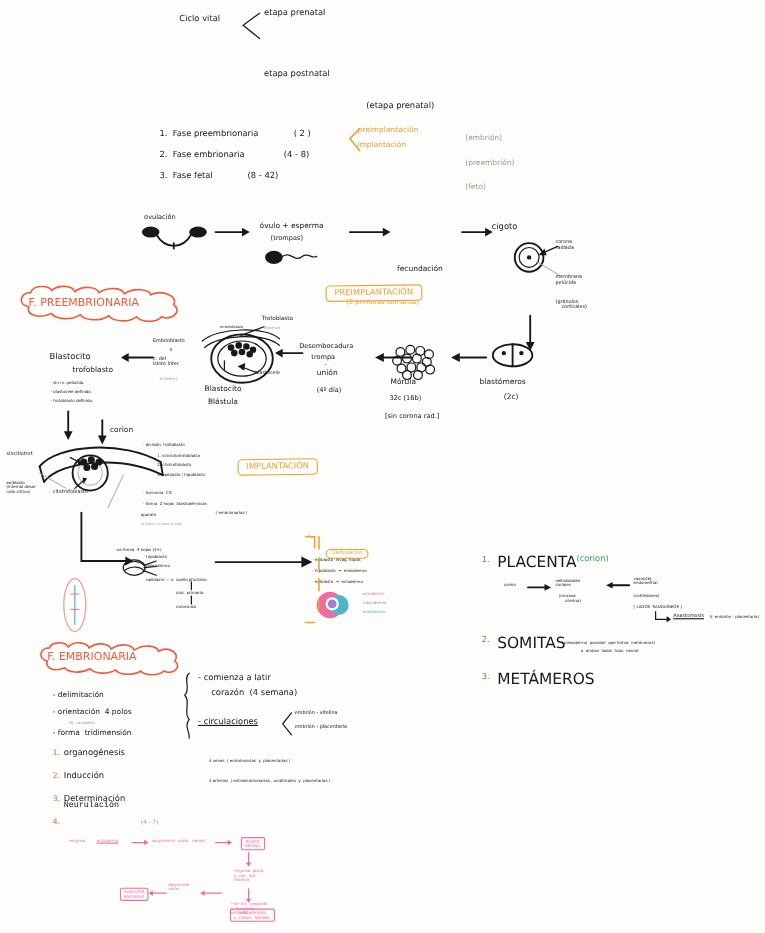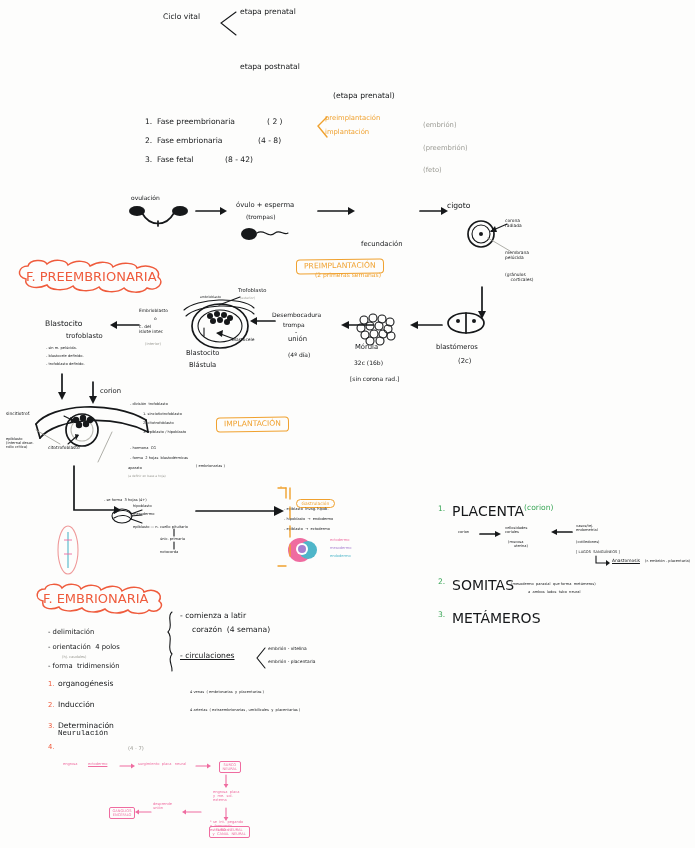--- a/index.html
+++ b/index.html
@@ -22,21 +22,21 @@
   .purple{color:#a87fd0;}
 
   
   .s6{font-size:3.6px;}
   .s7{font-size:4.4px;}
   .s8{font-size:5.2px;}
   .s9{font-size:6px;}
   .s10{font-size:6.8px;}
   .s11{font-size:7.6px;}
   .s12{font-size:14px;}
-  .s13{font-size:13px;}
+  .s13{font-size:10px;}
   .s15{font-size:11px;}
   .s22{font-size:16px;}
   .ul{text-decoration:underline;}
 
   
   .boxed{
     border:1.6px solid currentColor;border-radius:3px;
     padding:3px 8px;display:inline-block;
     transform:rotate(-.6deg);
   }

